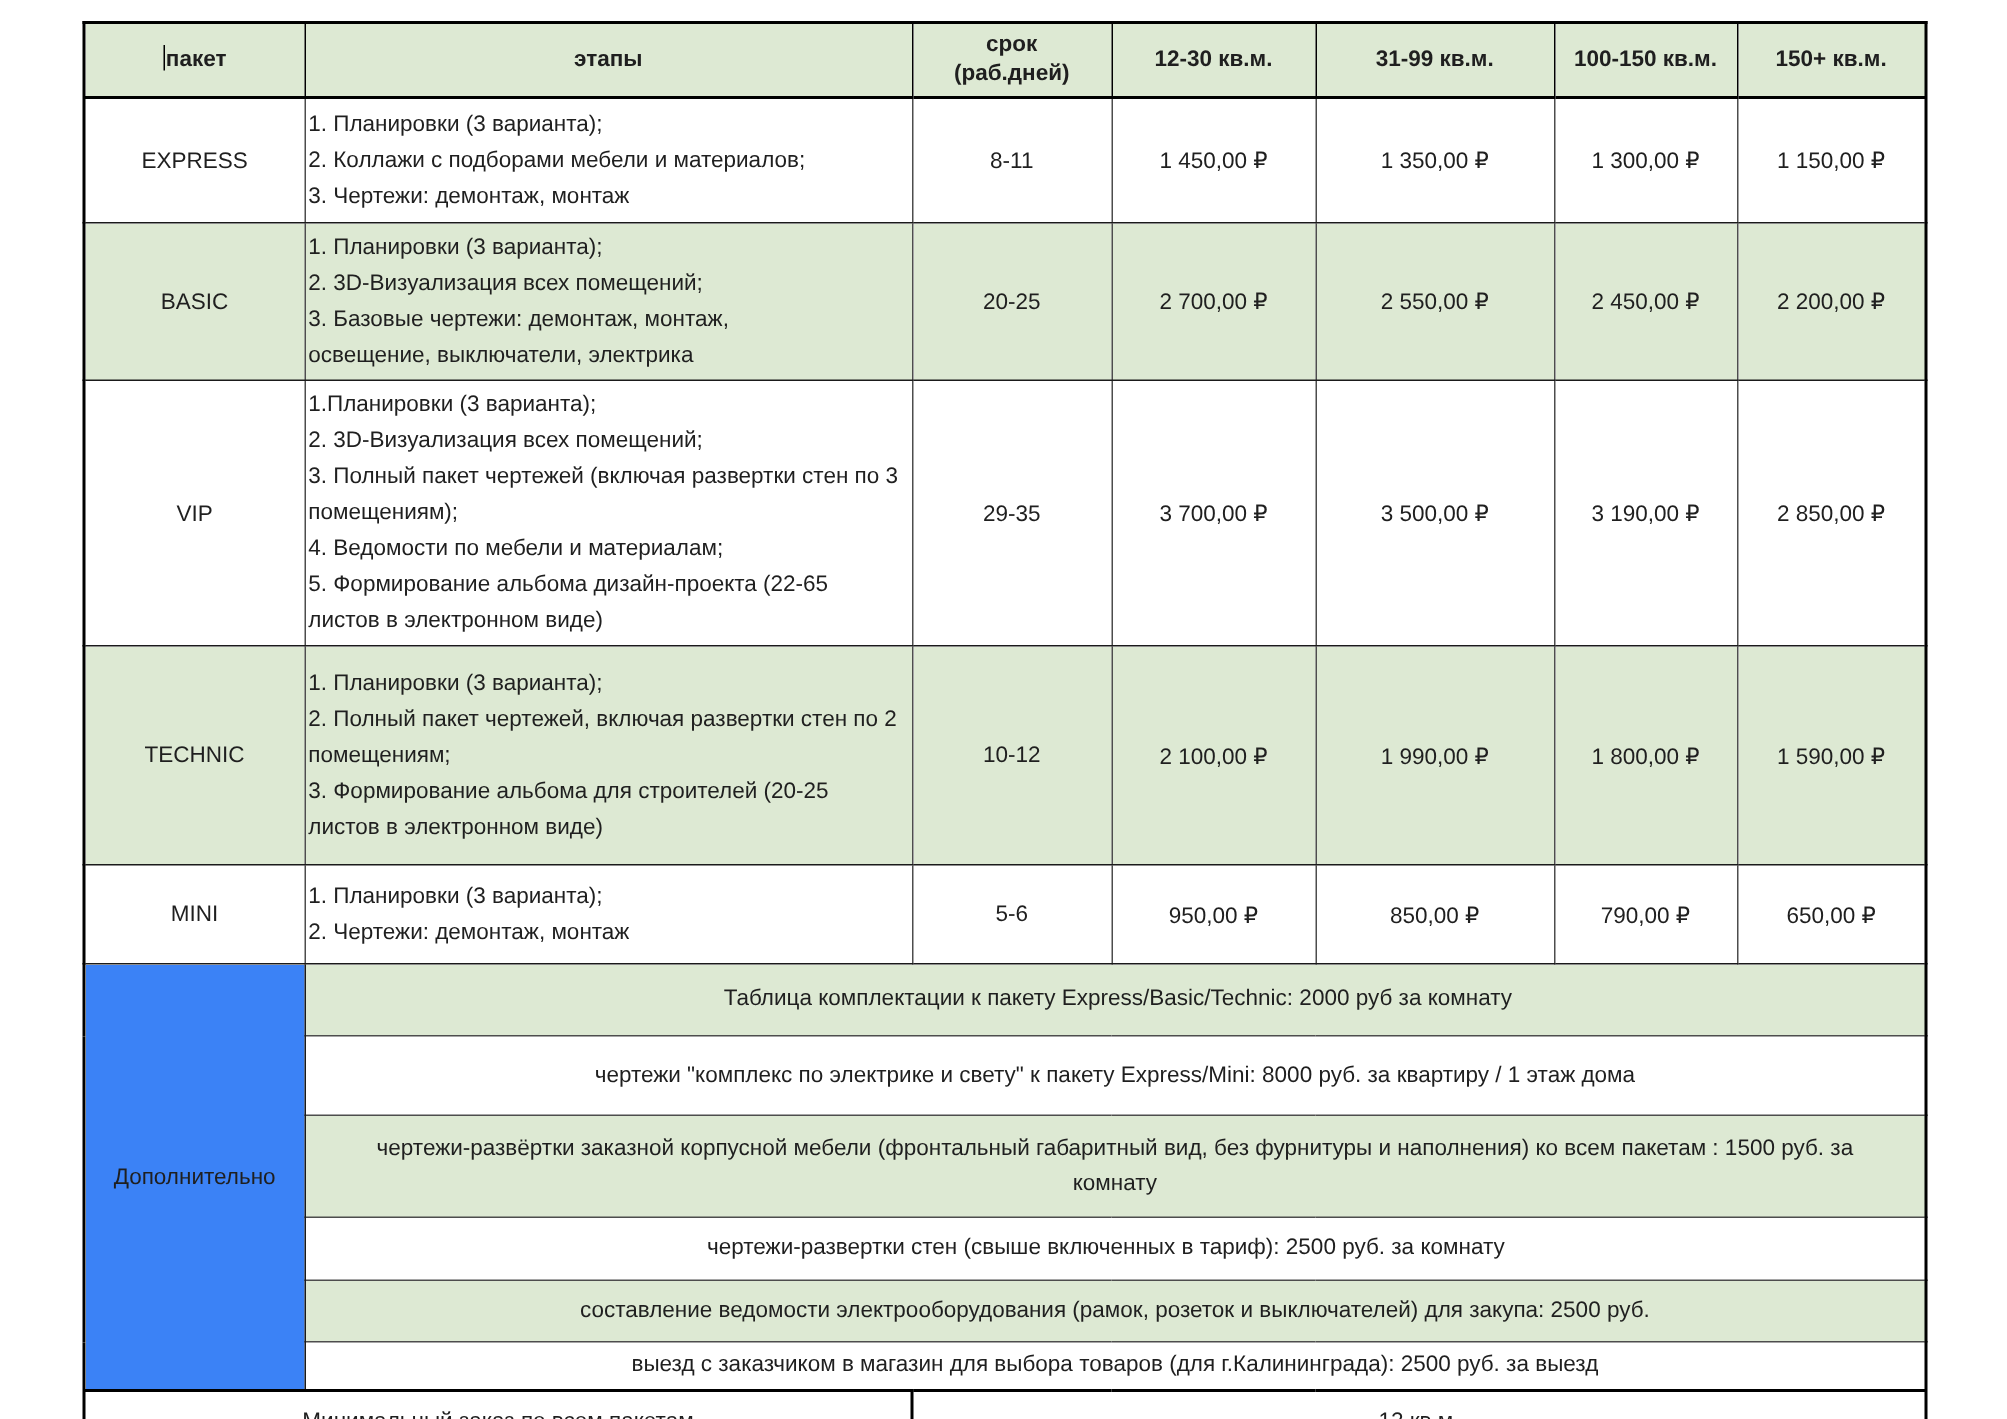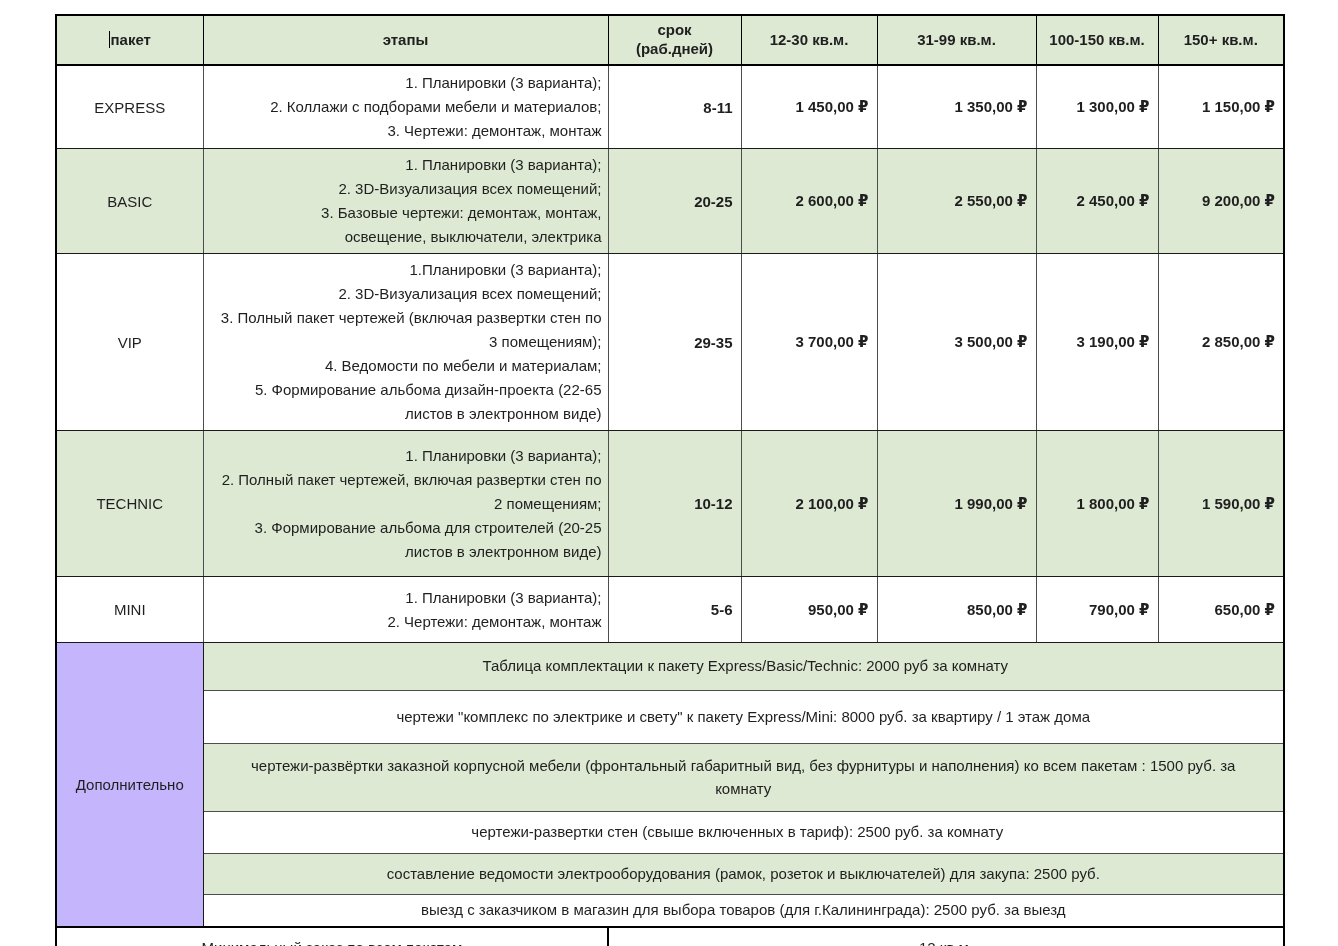--- a/index.html
+++ b/index.html
@@ -58,37 +58,37 @@
     height: 17px;
     background: #000;
     vertical-align: -3px;
     margin-right: 1px;
   }
   
   tr.pkg-row td { border-top: 1px solid #1a1a1a; border-bottom: 1px solid #1a1a1a; }
   tr.green td { background: #dde9d3; }
   td.pkg-name { text-align: center; }
   td.stages {
-    text-align: right;
+    text-align: left;
     white-space: pre-line;
     line-height: 1.6;
-    padding-left: 13px;
+    padding-left: 2px;
     padding-right: 6px;
   }
-  td.term, td.price { text-align: right; font-weight: bold; }
+  td.term, td.price { text-align: center; }
 
   tr.row-express td { height: 74px; }
   tr.row-basic   td { height: 96px; }
   tr.row-vip     td { height: 152px; }
   tr.row-technic td { height: 137px; }
   tr.row-mini    td { height: 57px; }
 
   
   td.extra-label {
-    background: #c4b5fd;
+    background: #3b82f6;
     text-align: center;
     border-right: 1px solid #1a1a1a;
     border-top: 1px solid #1a1a1a;
   }
   td.extra-text {
     text-align: center;
     border-left: 1px solid #1a1a1a;
     line-height: 1.5;
     padding: 4px 24px;
   }
@@ -147,24 +147,24 @@
         <td class="price">1 300,00 ₽</td>
         <td class="price">1 150,00 ₽</td>
       </tr>
       <tr class="pkg-row row-basic green">
         <td class="pkg-name">BASIC</td>
         <td class="stages">1. Планировки (3 варианта);
 2. 3D-Визуализация всех помещений;
 3. Базовые чертежи: демонтаж, монтаж,
 освещение, выключатели, электрика</td>
         <td class="term">20-25</td>
-        <td class="price">2 600,00 ₽</td>
+        <td class="price">2 700,00 ₽</td>
         <td class="price">2 550,00 ₽</td>
         <td class="price">2 450,00 ₽</td>
-        <td class="price">9 200,00 ₽</td>
+        <td class="price">2 200,00 ₽</td>
       </tr>
       <tr class="pkg-row row-vip">
         <td class="pkg-name">VIP</td>
         <td class="stages">1.Планировки (3 варианта);
 2. 3D-Визуализация всех помещений;
 3. Полный пакет чертежей (включая развертки стен по 3 помещениям);
 4. Ведомости по мебели и материалам;
 5. Формирование альбома дизайн-проекта (22-65 листов в электронном виде)</td>
         <td class="term">29-35</td>
         <td class="price">3 700,00 ₽</td>

